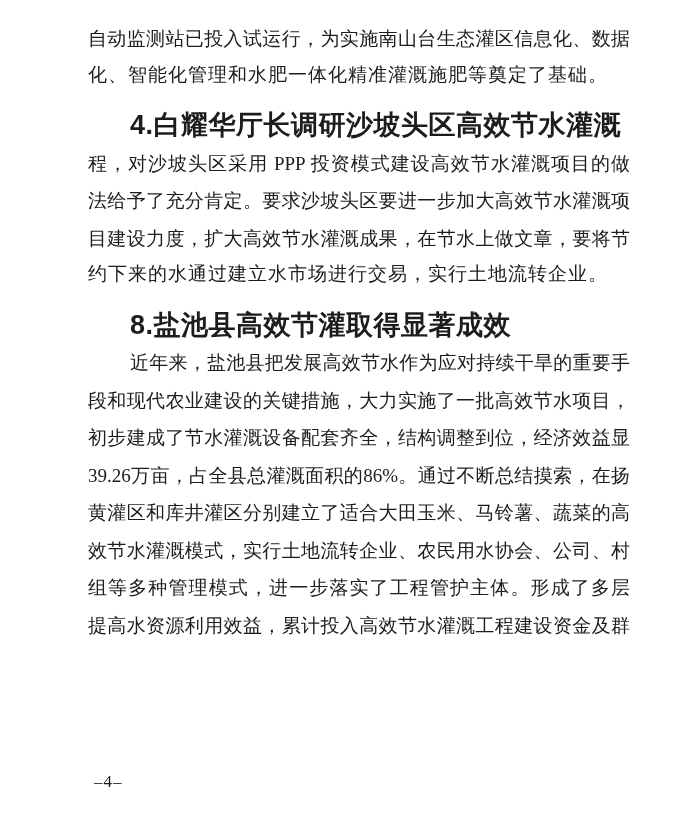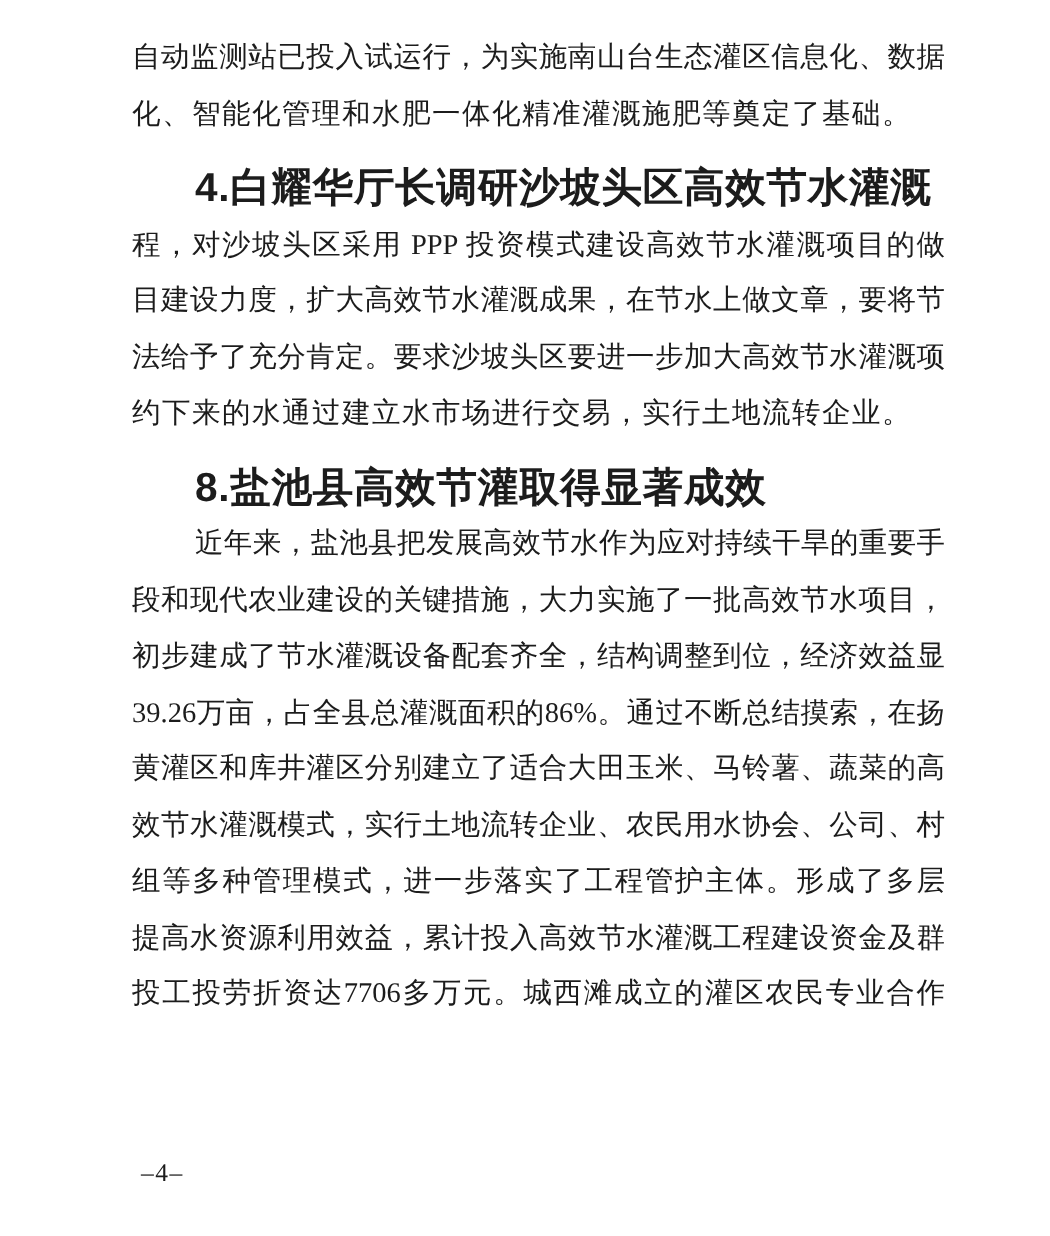--- a/index.html
+++ b/index.html
@@ -31,20 +31,21 @@
     text-justify: inter-character;
     overflow: hidden;
   }
   .line.indent {
     padding-left: 42px;
   }
   .line.flush {
     text-align: left;
     text-align-last: left;
     letter-spacing: 1px;
+    font-family: Liberation Mono, monospace;
   }
   .heading {
     font-family: "Liberation Sans", "DejaVu Sans", sans-serif;
     font-weight: bold;
     font-size: 27px;
     line-height: 37.5px;
     height: 37.5px;
     margin-top: 12px;
     padding-left: 42px;
     text-align: left;
@@ -67,32 +68,31 @@
 
 <div class="page">
   <div class="content">
 
     <div class="line">自动监测站已投入试运行，为实施南山台生态灌区信息化、数据</div>
     <div class="line flush">化、智能化管理和水肥一体化精准灌溉施肥等奠定了基础。</div>
 
     <div class="heading">4.白耀华厅长调研沙坡头区高效节水灌溉工程</div>
 
     <div class="line">程，对沙坡头区采用 PPP 投资模式建设高效节水灌溉项目的做</div>
+    <div class="line">法给予了充分肯定。要求沙坡头区要进一步加大高效节水灌溉项</div>
     <div class="line">目建设力度，扩大高效节水灌溉成果，在节水上做文章，要将节</div>
-    <div class="line">法给予了充分肯定。要求沙坡头区要进一步加大高效节水灌溉项</div>
     <div class="line flush">约下来的水通过建立水市场进行交易，实行土地流转企业。</div>
 
     <div class="heading">8.盐池县高效节灌取得显著成效</div>
 
     <div class="line indent">近年来，盐池县把发展高效节水作为应对持续干旱的重要手</div>
     <div class="line">段和现代农业建设的关键措施，大力实施了一批高效节水项目，</div>
     <div class="line">初步建成了节水灌溉设备配套齐全，结构调整到位，经济效益显</div>
     <div class="line">39.26万亩，占全县总灌溉面积的86%。通过不断总结摸索，在扬</div>
     <div class="line">黄灌区和库井灌区分别建立了适合大田玉米、马铃薯、蔬菜的高</div>
     <div class="line">效节水灌溉模式，实行土地流转企业、农民用水协会、公司、村</div>
     <div class="line">组等多种管理模式，进一步落实了工程管护主体。形成了多层次、</div>
     <div class="line">提高水资源利用效益，累计投入高效节水灌溉工程建设资金及群众</div>
-    <div class="line">投工投劳折资达7706多万元。城西滩成立的灌区农民专业合作</div>
 
   </div>
 
   <div class="page-number">–4–</div>
 </div>
 
 </body></html>

